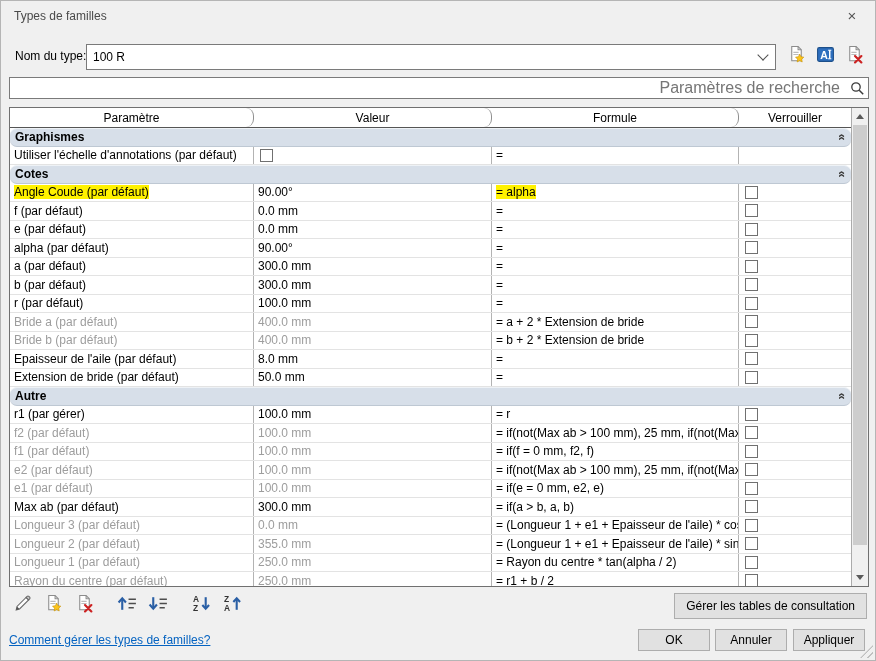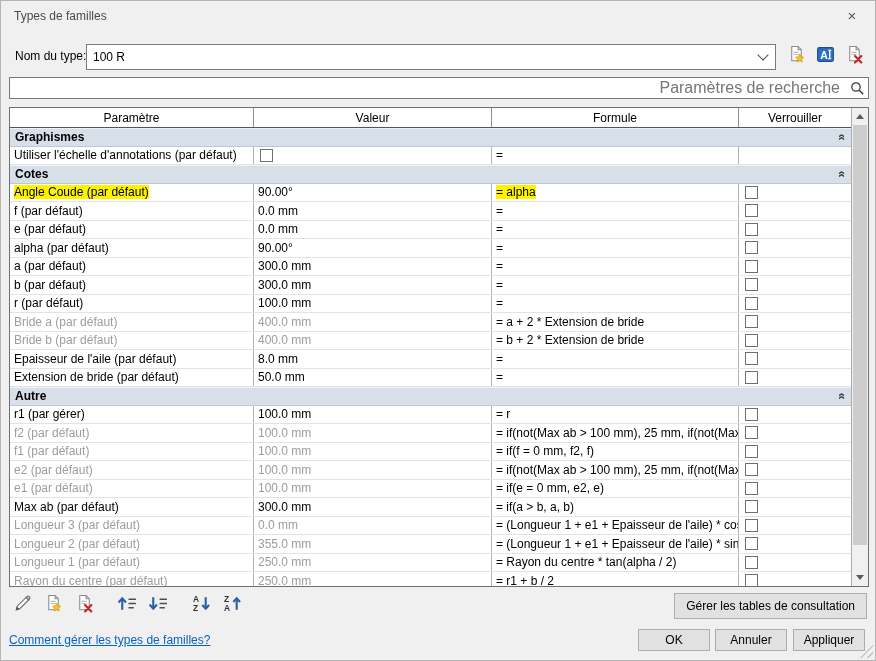--- a/index.html
+++ b/index.html
@@ -20,24 +20,24 @@
 
   
   .searchbox{position:absolute;left:8px;top:76px;width:860px;height:22px;background:#fff;border:1px solid #7a7a7a;box-sizing:border-box;display:flex;align-items:center;}
   .searchbox input{flex:1;border:none;outline:none;font-family:"Liberation Sans",sans-serif;font-size:16px;padding:0 6px;background:transparent;color:#000;text-align:right;}
   .searchbox input::placeholder{color:#767676;opacity:1;}
   .search-icon{width:22px;display:flex;align-items:center;justify-content:center;}
 
   
   .table{position:absolute;left:8px;top:106px;width:860px;height:480px;background:#fff;border:1px solid #707070;box-sizing:border-box;}
   .thead{position:absolute;top:0;left:0;right:17px;height:20px;display:flex;border-bottom:1px solid #555;background:#fff;box-sizing:border-box;}
-  .hcell{display:flex;align-items:center;justify-content:center;box-sizing:border-box;border-right:1px solid #8f8f8f;height:100%;overflow:hidden;}
+  .hcell{display:flex;align-items:center;justify-content:center;box-sizing:border-box;border-right:1px solid #8f8f8f;height:100%;overflow:hidden;border-radius:8px;}
   .tbody{position:absolute;top:20px;left:0;right:17px;bottom:0;overflow:hidden;}
   .trow{display:flex;height:18.5px;box-sizing:border-box;border-bottom:1px solid #e3e3e3;background:#fff;align-items:stretch;}
-  .section-row{background:#d7dfe9;border-top:1px solid #eef2f6;border-bottom:1px solid #bec8d3;align-items:center;justify-content:space-between;padding:0 5px;font-weight:bold;}
+  .section-row{background:#d7dfe9;border-top:1px solid #eef2f6;border-bottom:1px solid #bec8d3;align-items:center;justify-content:space-between;padding:0 5px;font-weight:bold;border-radius:7px;}
   .section-chevron{display:inline-block;transform:rotate(90deg);font-weight:bold;color:#3c3c3c;font-size:12px;}
   .cell{display:flex;align-items:center;box-sizing:border-box;padding-left:4px;overflow:hidden;white-space:nowrap;border-right:1px solid #b3b3b3;}
   .c0{width:244px;}
   .c1{width:238px;}
   .c2{width:247px;}
   .c3{flex:1;border-right:none;}
   .gray .c0 span,.gray .c1 span{color:#9d9d9d;}
   .hl{background:#fff200;}
   .checkbox{width:13px;height:13px;background:#fff;border:1px solid #707070;box-sizing:border-box;margin-left:2px;flex:0 0 auto;}
 

